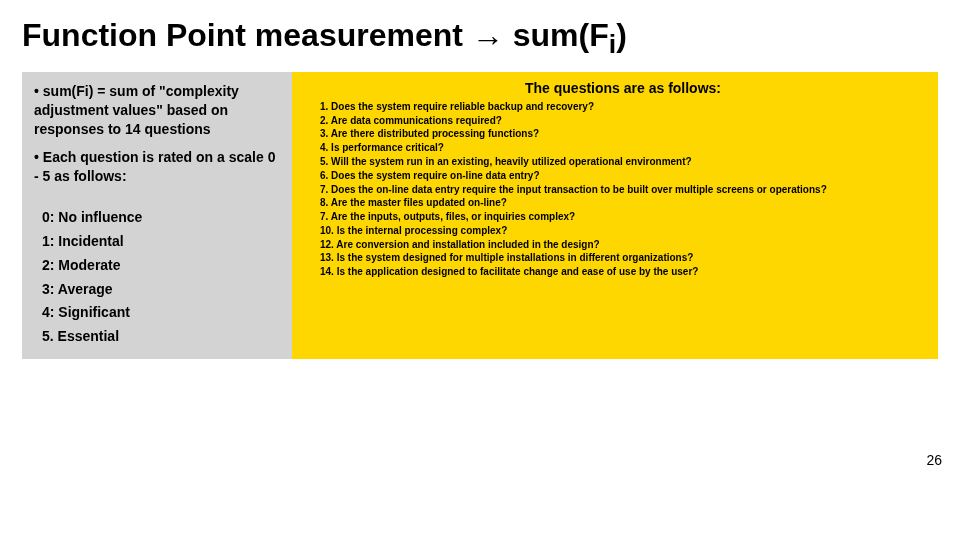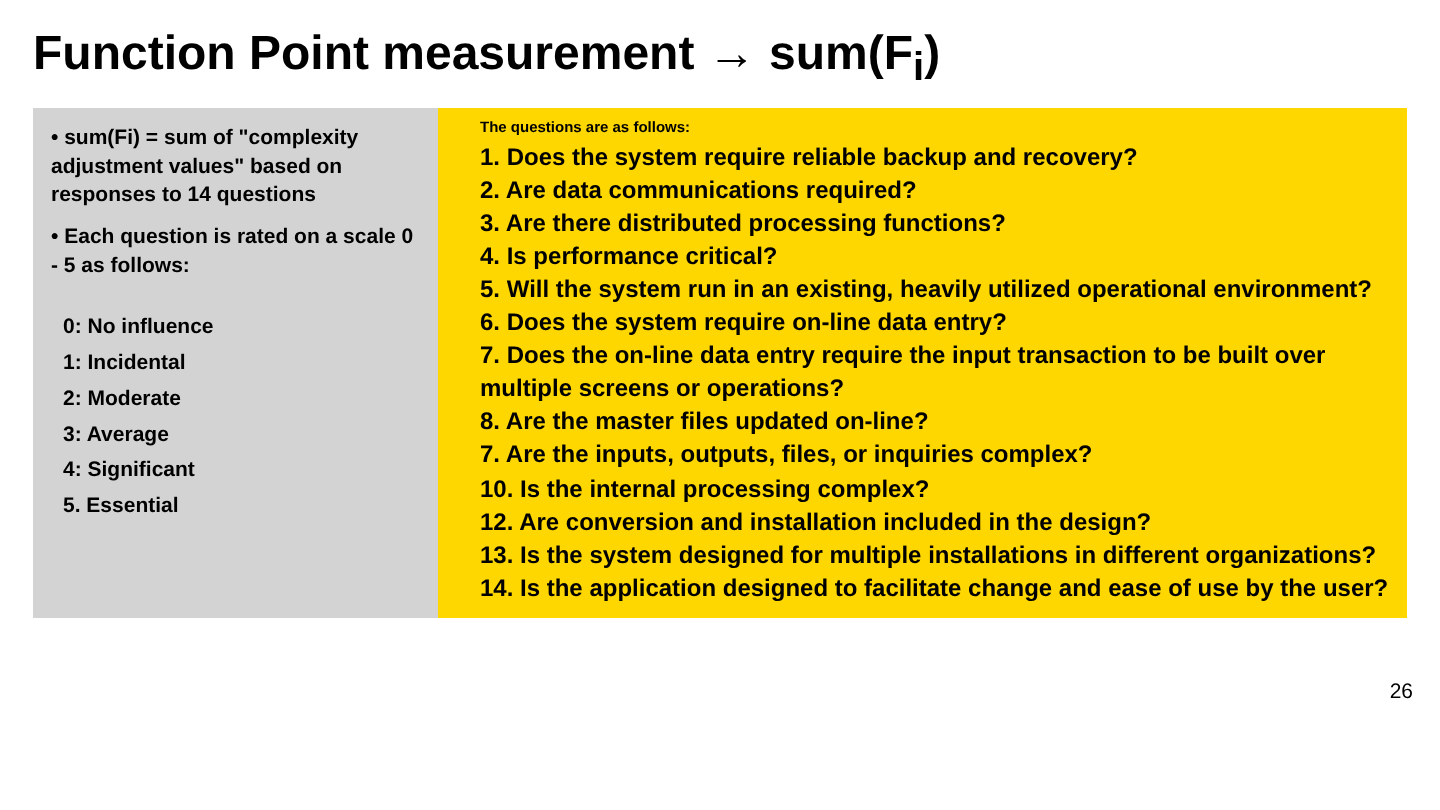--- a/index.html
+++ b/index.html
@@ -63,28 +63,28 @@
       height: 0;
       z-index: 10;
     }
     .right-panel {
       flex: 1;
       background: #FFD700;
       padding: 8px 12px 8px 28px;
       position: relative;
     }
     .questions-header {
-      font-size: 10px;
+      font-size: 14px;
       font-weight: bold;
       color: #000;
-      text-align: left;
+      text-align: center;
       margin-bottom: 4px;
     }
     .questions-list {
-      font-size: 16px;
+      font-size: 10px;
       font-weight: bold;
       color: #000;
       line-height: 1.38;
     }
     .slide-number {
       position: absolute;
       bottom: 8px;
       right: 18px;
       font-size: 14px;
       color: #000;

